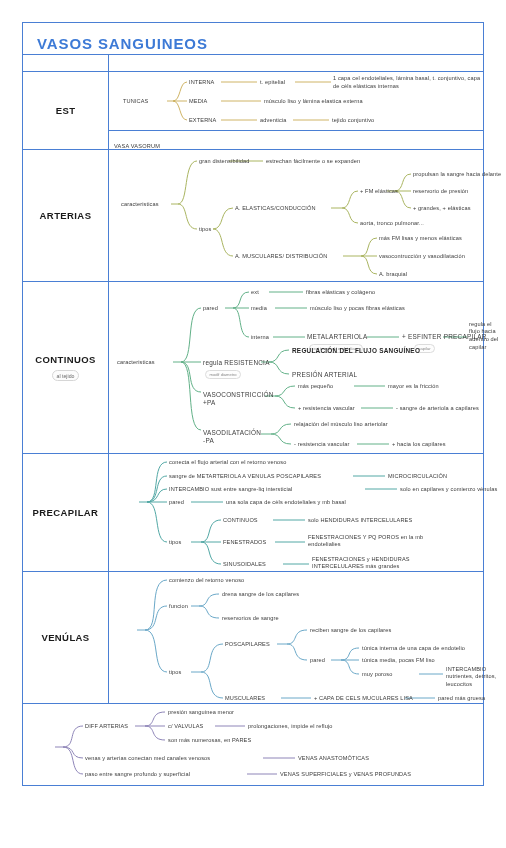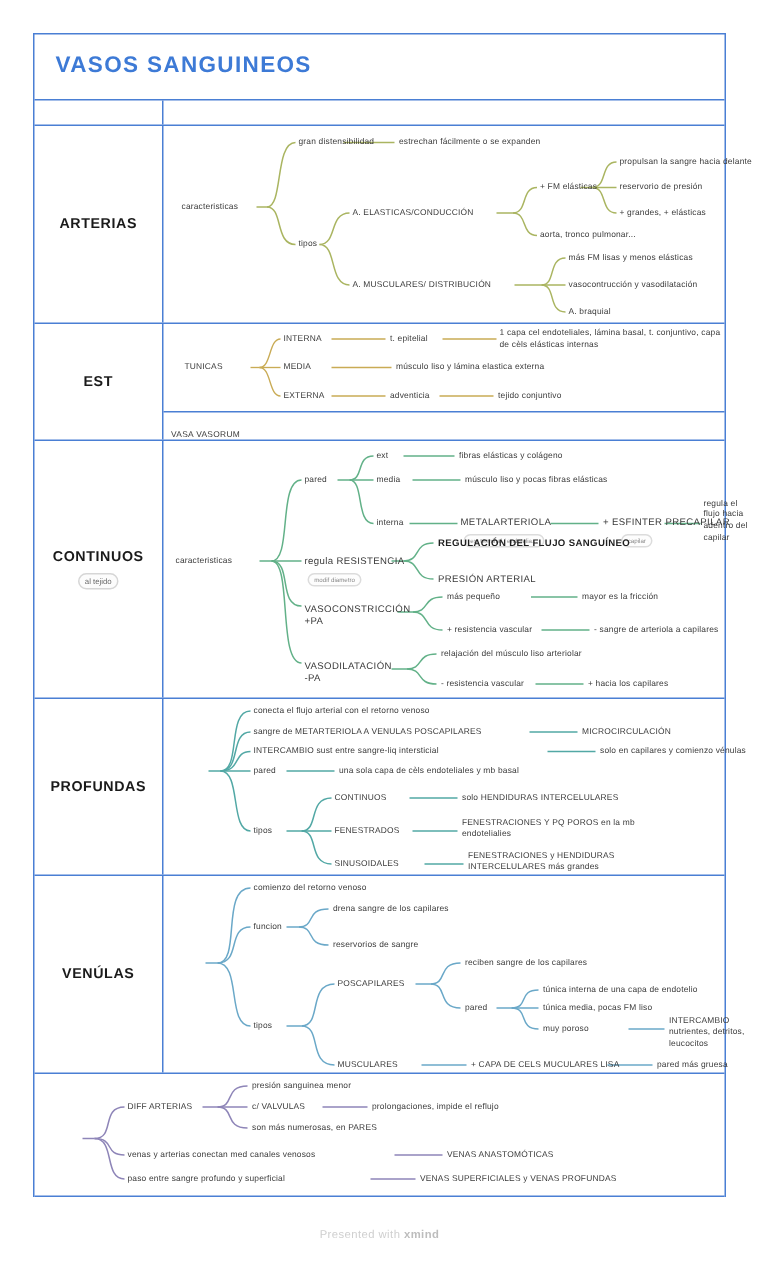--- a/index.html
+++ b/index.html
@@ -18,21 +18,21 @@
   .table {
     position: absolute;
     left: 22px;
     top: 22px;
     width: 462px;
     border: 1px solid #4a7fd4;
     border-bottom: none;
   }
   .title-row {
     border-bottom: 1px solid #4a7fd4;
-    padding: 12px 14px 13px 14px;
+    padding: 12px 14px 1px 14px;
   }
   .title-text {
     color: #3d7ad6;
     font-size: 15px;
     font-weight: bold;
     letter-spacing: 0.9px;
   }
   .head-row {
     display: flex;
     border-bottom: 1px solid #4a7fd4;
@@ -124,20 +124,55 @@
 
   <div class="table">
 
     <div class="title-row">
       <span class="title-text">VASOS SANGUINEOS</span>
     </div>
 
     <div class="head-row">
       <div class="head-left"></div>
       <div class="head-right"></div>
+    </div>
+
+    <div class="sec" style="height:78px;">
+      <div class="sec-label">
+        <div class="sec-label-text">EST</div>
+      </div>
+      <div class="sec-body">
+        <div class="canvas" style="height:58px;">
+          <svg width="376" height="58">
+            <g fill="none" stroke="#c9ab55" stroke-width="0.9">
+              <path d="M58,29 L64,29"></path>
+              <path d="M64,29 C72,29 70,10 78,10"></path>
+              <path d="M64,29 L78,29"></path>
+              <path d="M64,29 C72,29 70,48 78,48"></path>
+              <path d="M112,10 L148,10"></path>
+              <path d="M112,29 L152,29"></path>
+              <path d="M112,48 L148,48"></path>
+              <path d="M186,10 L222,10"></path>
+              <path d="M184,48 L220,48"></path>
+            </g>
+          </svg>
+          <div class="node" style="left:14px;top:25.5px;">TUNICAS</div>
+          <div class="node" style="left:80px;top:6.5px;">INTERNA</div>
+          <div class="node" style="left:80px;top:25.5px;">MEDIA</div>
+          <div class="node" style="left:80px;top:44.5px;">EXTERNA</div>
+          <div class="node" style="left:151px;top:6.5px;">t. epitelial</div>
+          <div class="node wrap" style="left:224px;top:3px;width:148px;">1 capa cel endoteliales, lámina basal, t. conjuntivo, capa de cèls elásticas internas</div>
+          <div class="node" style="left:155px;top:25.5px;">músculo liso y lámina elastica externa</div>
+          <div class="node" style="left:151px;top:44.5px;">adventicia</div>
+          <div class="node" style="left:223px;top:44.5px;">tejido conjuntivo</div>
+        </div>
+        <div class="sub-row">
+          <span class="lbl">VASA VASORUM</span>
+        </div>
+      </div>
     </div>
 
     <div class="sec" style="height:132px;">
       <div class="sec-label">
         <div class="sec-label-text">ARTERIAS</div>
       </div>
       <div class="sec-body">
         <div class="canvas" style="height:132px;">
           <svg width="376" height="132">
             <g fill="none" stroke="#aab561" stroke-width="1">
@@ -167,55 +202,20 @@
           <div class="node" style="left:126px;top:54.5px;">A. ELASTICAS/CONDUCCIÓN</div>
           <div class="node" style="left:251px;top:37.5px;">+ FM elásticas</div>
           <div class="node" style="left:304px;top:20.5px;">propulsan la sangre hacia delante</div>
           <div class="node" style="left:304px;top:37.5px;">reservorio de presión</div>
           <div class="node" style="left:304px;top:54.5px;">+ grandes, + elásticas</div>
           <div class="node" style="left:251px;top:69.5px;">aorta, tronco pulmonar...</div>
           <div class="node" style="left:126px;top:102.5px;">A. MUSCULARES/ DISTRIBUCIÓN</div>
           <div class="node" style="left:270px;top:84.5px;">más FM lisas y menos elásticas</div>
           <div class="node" style="left:270px;top:102.5px;">vasocontrucción y vasodilatación</div>
           <div class="node" style="left:270px;top:120.5px;">A. braquial</div>
-        </div>
-      </div>
-    </div>
-
-    <div class="sec" style="height:78px;">
-      <div class="sec-label">
-        <div class="sec-label-text">EST</div>
-      </div>
-      <div class="sec-body">
-        <div class="canvas" style="height:58px;">
-          <svg width="376" height="58">
-            <g fill="none" stroke="#c9ab55" stroke-width="0.9">
-              <path d="M58,29 L64,29"></path>
-              <path d="M64,29 C72,29 70,10 78,10"></path>
-              <path d="M64,29 L78,29"></path>
-              <path d="M64,29 C72,29 70,48 78,48"></path>
-              <path d="M112,10 L148,10"></path>
-              <path d="M112,29 L152,29"></path>
-              <path d="M112,48 L148,48"></path>
-              <path d="M186,10 L222,10"></path>
-              <path d="M184,48 L220,48"></path>
-            </g>
-          </svg>
-          <div class="node" style="left:14px;top:25.5px;">TUNICAS</div>
-          <div class="node" style="left:80px;top:6.5px;">INTERNA</div>
-          <div class="node" style="left:80px;top:25.5px;">MEDIA</div>
-          <div class="node" style="left:80px;top:44.5px;">EXTERNA</div>
-          <div class="node" style="left:151px;top:6.5px;">t. epitelial</div>
-          <div class="node wrap" style="left:224px;top:3px;width:148px;">1 capa cel endoteliales, lámina basal, t. conjuntivo, capa de cèls elásticas internas</div>
-          <div class="node" style="left:155px;top:25.5px;">músculo liso y lámina elastica externa</div>
-          <div class="node" style="left:151px;top:44.5px;">adventicia</div>
-          <div class="node" style="left:223px;top:44.5px;">tejido conjuntivo</div>
-        </div>
-        <div class="sub-row">
-          <span class="lbl">VASA VASORUM</span>
         </div>
       </div>
     </div>
 
     <div class="sec" style="height:172px;">
       <div class="sec-label">
         <div class="sec-label-text">CONTINUOS</div>
         <div class="badge">al tejido</div>
       </div>
       <div class="sec-body">
@@ -284,21 +284,21 @@
           <div class="node big wrap" style="left:94px;top:146.5px;width:58px;">VASODILATACIÓN -PA</div>
           <div class="node" style="left:185px;top:138.5px;">relajación del músculo liso arteriolar</div>
           <div class="node" style="left:185px;top:158.5px;">- resistencia vascular</div>
           <div class="node" style="left:283px;top:158.5px;">+ hacia los capilares</div>
         </div>
       </div>
     </div>
 
     <div class="sec" style="height:118px;">
       <div class="sec-label">
-        <div class="sec-label-text">PROFUNDAS</div>
+        <div class="sec-label-text">PRECAPILAR</div>
       </div>
       <div class="sec-body">
         <div class="canvas" style="height:118px;">
           <svg width="376" height="118">
             <g fill="none" stroke="#52a8a5" stroke-width="1">
               <path d="M30,48 L38,48"></path>
               <path d="M38,48 C52,48 42,8 58,8"></path>
               <path d="M38,48 C52,48 44,22 58,22"></path>
               <path d="M38,48 C52,48 46,35 58,35"></path>
               <path d="M38,48 L58,48"></path>
@@ -408,17 +408,14 @@
           <div class="node" style="left:62px;top:50.5px;">venas y arterias conectan med canales venosos</div>
           <div class="node" style="left:275px;top:50.5px;">VENAS ANASTOMÓTICAS</div>
           <div class="node" style="left:62px;top:66.5px;">paso entre sangre profundo y superficial</div>
           <div class="node" style="left:257px;top:66.5px;">VENAS SUPERFICIALES y VENAS PROFUNDAS</div>
         </div>
       </div>
     </div>
 
   </div>
 
-  <div class="footer">
-    <span>Presented with </span><b>xmind</b>
-  </div>
 
 </div>
 
 </body></html>

